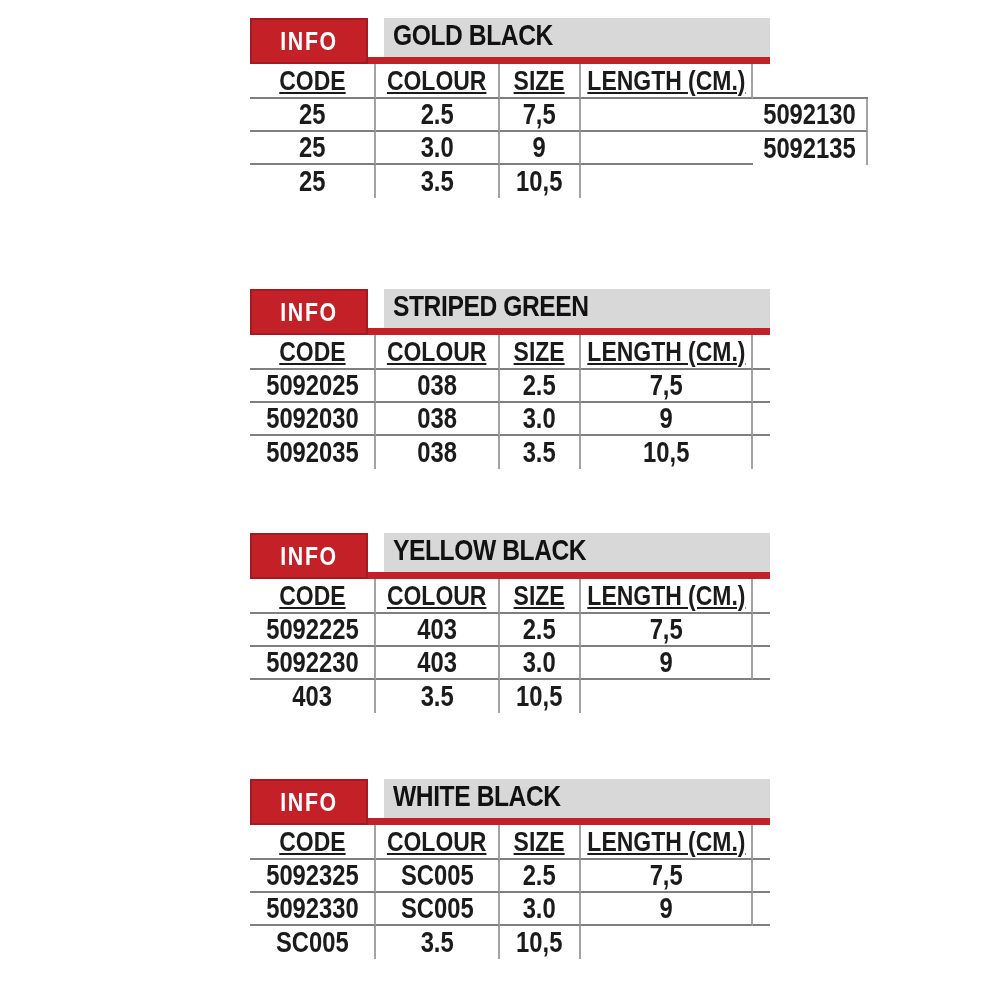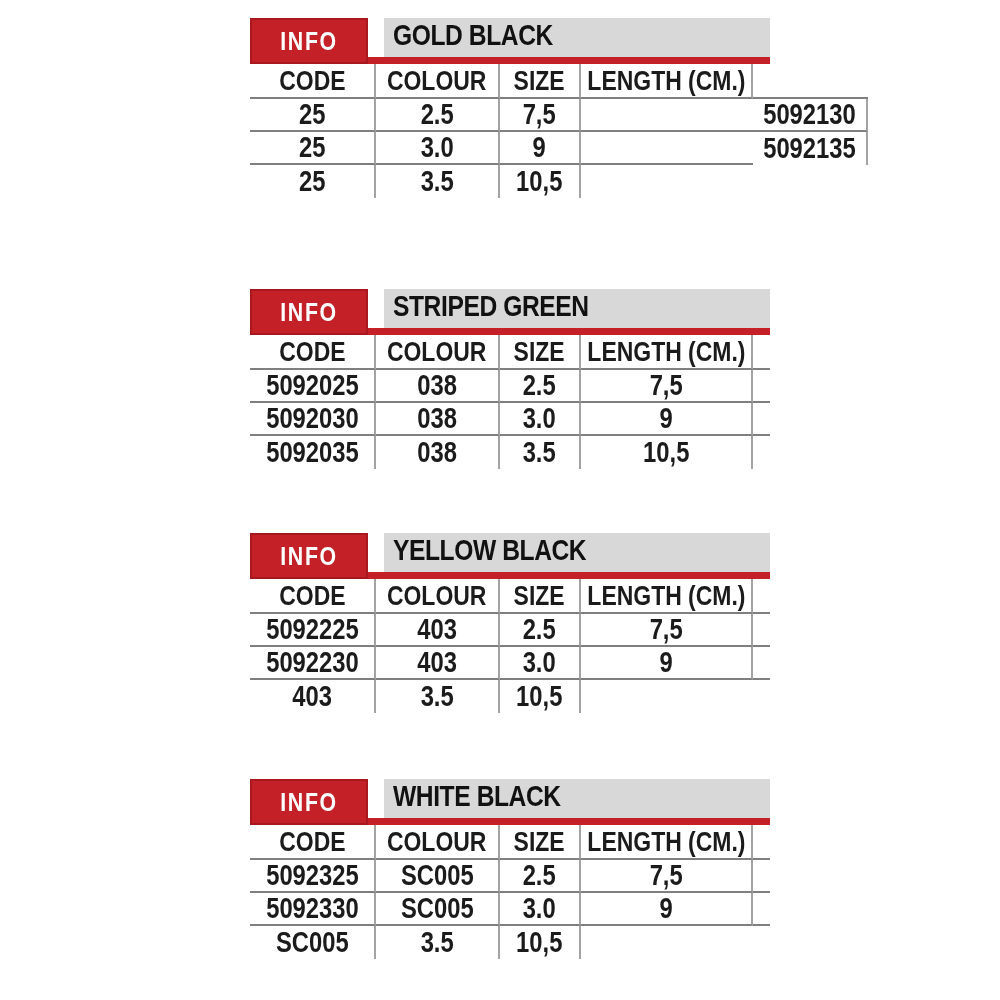--- a/index.html
+++ b/index.html
@@ -27,21 +27,21 @@
   .badge-tx{color:#ffffff;font-weight:bold;font-size:26px;letter-spacing:2px;}
   .title-bar{position:absolute;left:134px;right:0;top:0;height:39px;
     background:var(--gray-bar);display:flex;padding-left:9px;overflow:hidden;}
   .title-tx{font-weight:bold;font-size:30px;letter-spacing:-0.5px;color:#111;
     transform-origin:left center;}
   .red-strip{position:absolute;left:118px;right:0;bottom:0;height:7px;background:var(--red);}
 
   
   .grid{display:grid;grid-template-columns:126px 124px 81px 172px 1fr;width:520px;}
   .cell{display:flex;align-items:center;justify-content:center;overflow:visible;}
-  .head{height:35px;border-bottom:2px solid var(--hline);}
+  .head{height:35px;border-bottom:2px solid var(--hline);text-decoration:underline;}
   .d{height:33px;}
   .rsep{border-bottom:2px solid var(--hline);}
   .c1,.c2,.c3,.c4{border-right:2px solid var(--vline);}
   .head-tx{font-weight:bold;font-size:28px;white-space:nowrap;}
   .tx{display:inline-block;transform:scaleX(0.82);}
   .d-tx{font-weight:bold;font-size:29px;white-space:nowrap;}
 </style>
 </head>
 <body>
 

